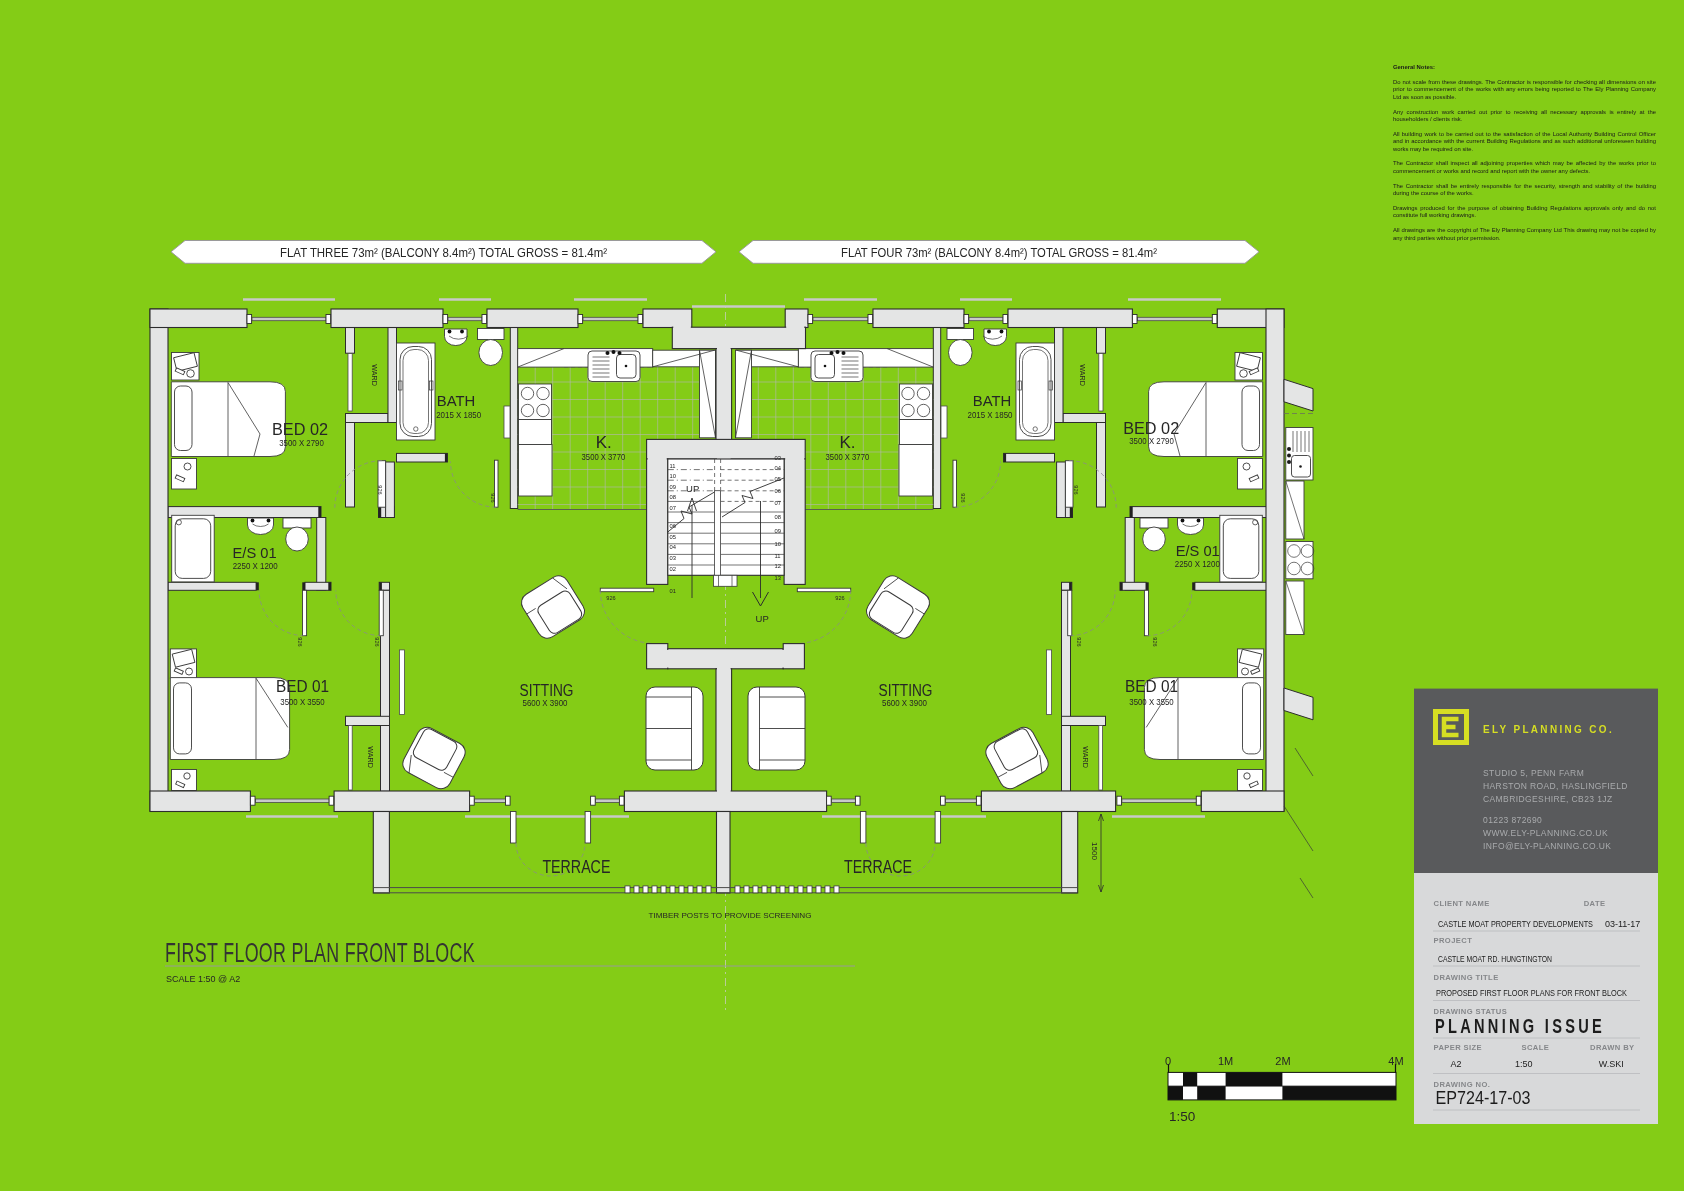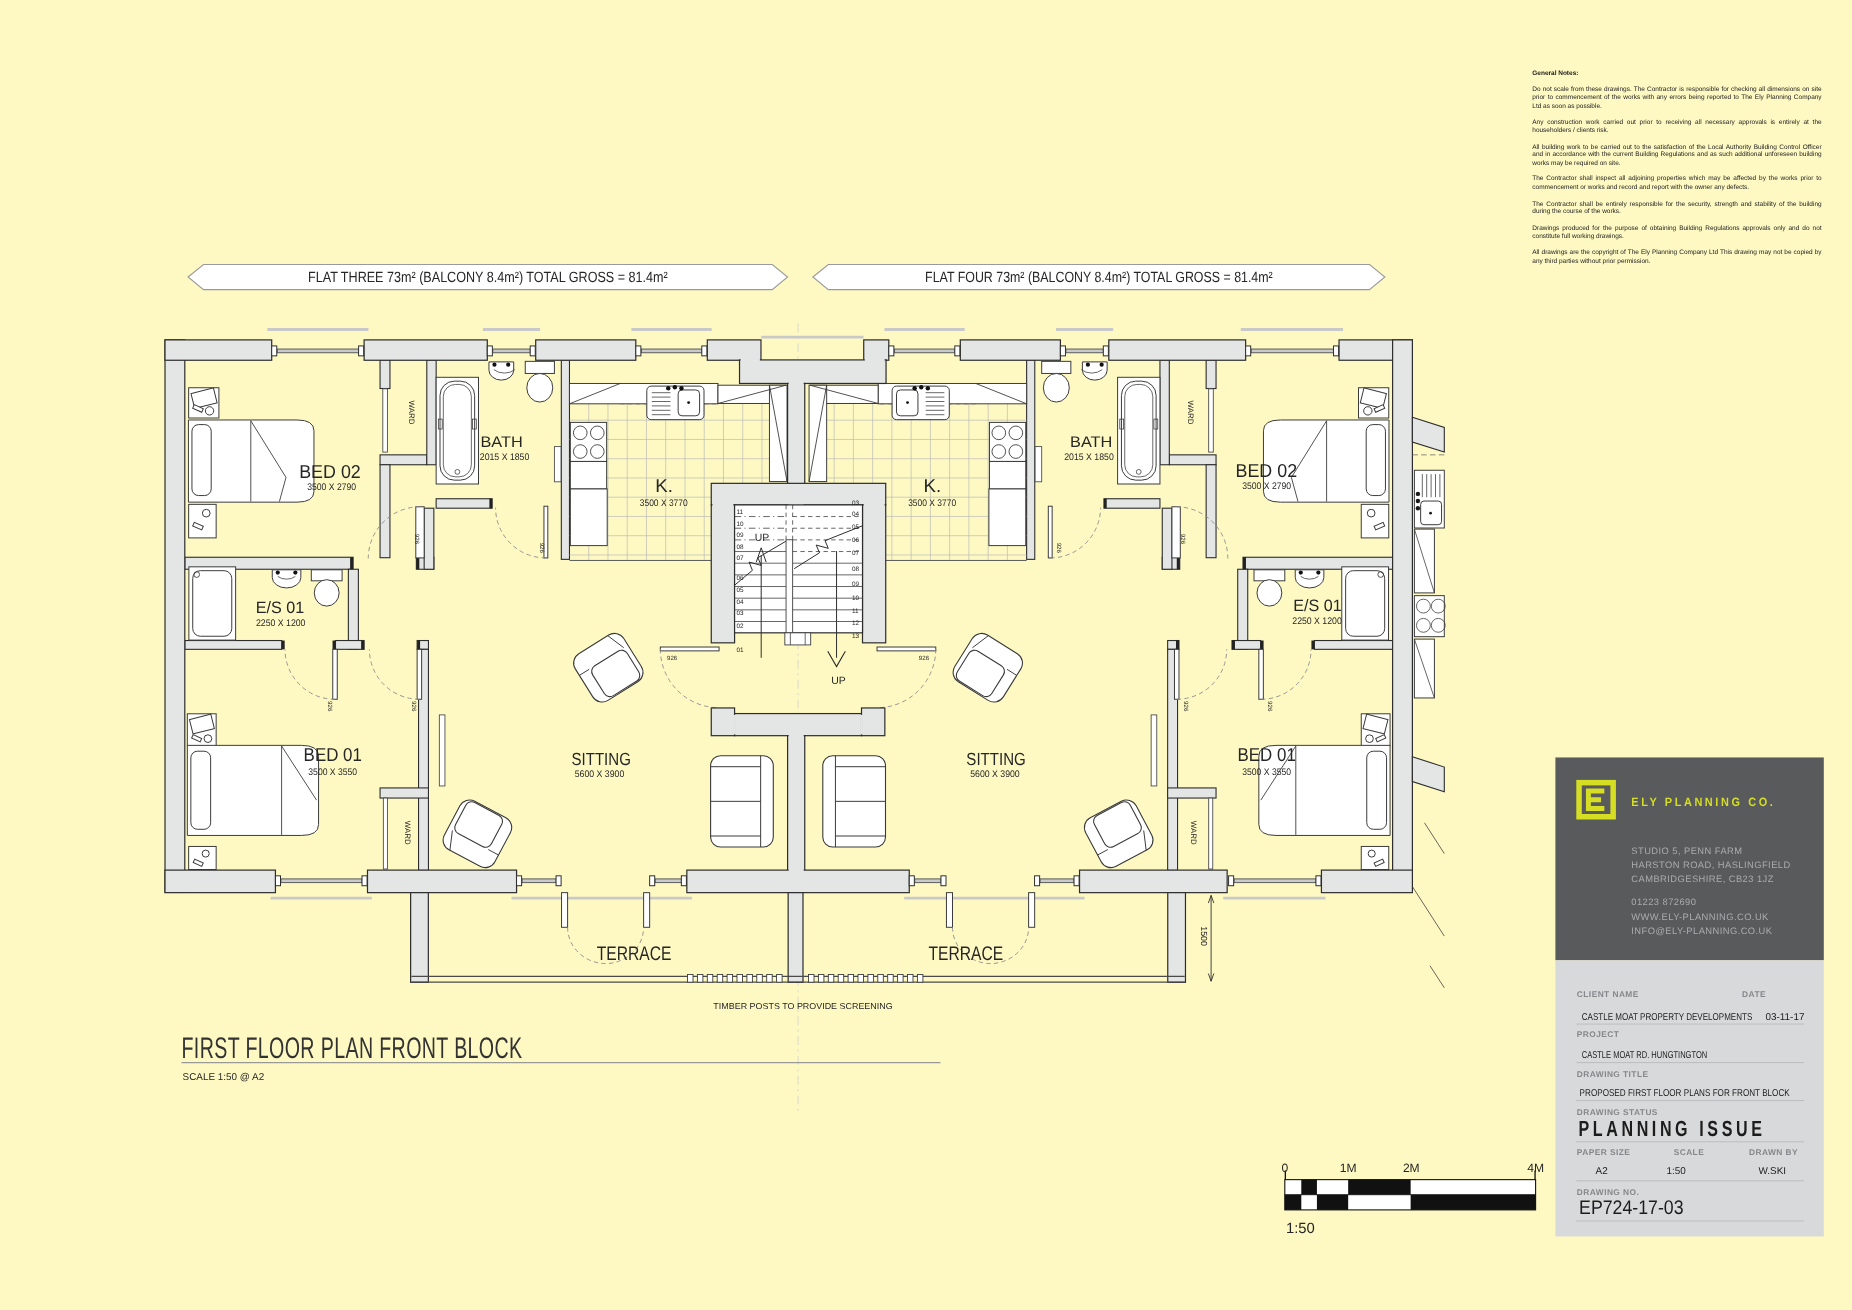--- a/index.html
+++ b/index.html
@@ -1,16 +1,16 @@
 <!DOCTYPE html>
 <html><head>
 <meta charset="utf-8">
 <style>
 html,body{margin:0;padding:0;background:#fff;}
-#page{position:relative;width:1684px;height:1191px;overflow:hidden;background:#fef9c3;
+#page{position:relative;width:1684px;height:1191px;overflow:hidden;background:#84cc16;
   font-family:"Liberation Sans", sans-serif;}
 #page svg{position:absolute;left:0;top:0;}
 .abs{position:absolute;}
 </style>
 </head>
 <body>
 <div id="page">
 <svg width="1684" height="1191" viewBox="0 0 1684 1191" font-family="Liberation Sans, sans-serif">
 <defs>
 

